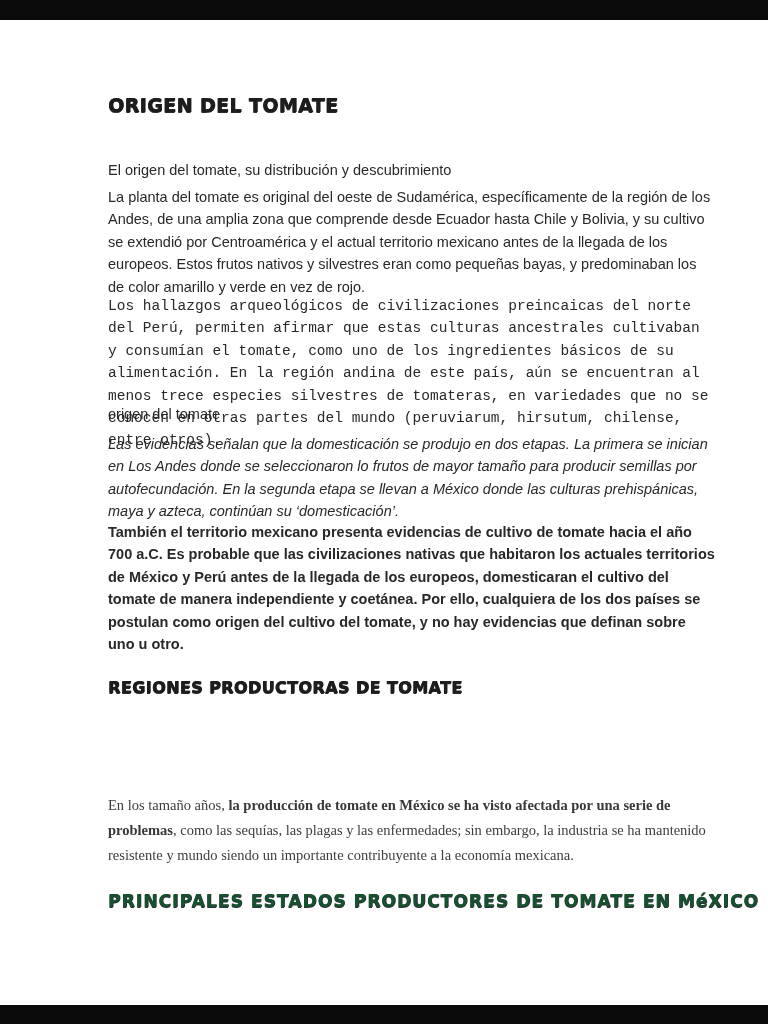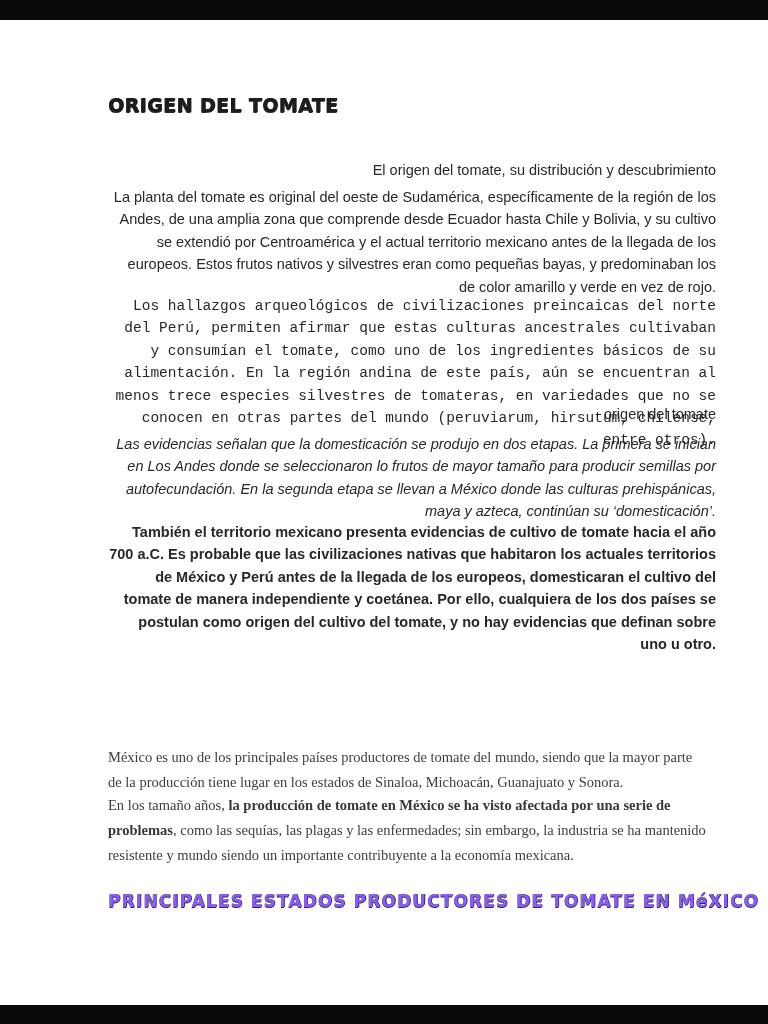--- a/index.html
+++ b/index.html
@@ -32,34 +32,33 @@
   }
   .h1 { top: 74px; font-size: 19px; }
   .h2 { top: 658px; font-size: 16px; }
 
   
   .comic {
     top: 871px;
     font-family: "DejaVu Sans", sans-serif;
     font-weight: 800;
     font-size: 17px;
-    color: #8b5cf6;
+    color: #14532d;
     letter-spacing: 1.1px;
     text-shadow: 0.8px 0 0 #30303c, 0 0.8px 0 #30303c;
     white-space: nowrap;
   }
 
   
   .body-text {
     width: 608px;
     font-family: "Liberation Sans", sans-serif;
     font-size: 14.5px;
     line-height: 22.4px;
     color: #282828;
-    text-align: right;
   }
   .intro   { top: 139px; }
   .p1      { top: 166px; }
   .p2      { top: 275px; font-family: Liberation Mono, monospace; }
   .caption { top: 383px; }
   .p3      { top: 413px; font-style: italic; }
   .p4      { top: 501px; font-weight: bold; }
 
   
   .serif-text {
@@ -87,22 +86,22 @@
   <div class="abs body-text p1">La planta del tomate es original del oeste de Sudamérica, específicamente de la región de los Andes, de una amplia zona que comprende desde Ecuador hasta Chile y Bolivia, y su cultivo se extendió por Centroamérica y el actual territorio mexicano antes de la llegada de los europeos. Estos frutos nativos y silvestres eran como pequeñas bayas, y predominaban los de color amarillo y verde en vez de rojo.</div>
 
   <div class="abs body-text p2">Los hallazgos arqueológicos de civilizaciones preincaicas del norte del Perú, permiten afirmar que estas culturas ancestrales cultivaban y consumían el tomate, como uno de los ingredientes básicos de su alimentación. En la región andina de este país, aún se encuentran al menos trece especies silvestres de tomateras, en variedades que no se conocen en otras partes del mundo (peruviarum, hirsutum, chilense, entre otros).</div>
 
   <div class="abs body-text caption">origen del tomate</div>
 
   <div class="abs body-text p3">Las evidencias señalan que la domesticación se produjo en dos etapas. La primera se inician en Los Andes donde se seleccionaron lo frutos de mayor tamaño para producir semillas por autofecundación. En la segunda etapa se llevan a México donde las culturas prehispánicas, maya y azteca, continúan su ‘domesticación’.</div>
 
   <div class="abs body-text p4">También el territorio mexicano presenta evidencias de cultivo de tomate hacia el año 700 a.C. Es probable que las civilizaciones nativas que habitaron los actuales territorios de México y Perú antes de la llegada de los europeos, domesticaran el cultivo del tomate de manera independiente y coetánea. Por ello, cualquiera de los dos países se postulan como origen del cultivo del tomate, y no hay evidencias que definan sobre uno u otro.</div>
 
+  <div class="abs grunge h2">REGIONES PRODUCTORAS DE TOMATE</div>
 
-  <div class="abs serif-text sp1">México es uno de los principales países productores de tomate del mundo, siendo que la mayor parte de la producción tiene lugar en los estados de Sinaloa, Michoacán, Guanajuato y Sonora.</div>
 
   <div class="abs serif-text sp2"><span>En los tamaño años, </span><b>la producción de tomate en México se ha visto afectada por una serie de problemas</b><span>, como las sequías, las plagas y las enfermedades; sin embargo, la industria se ha mantenido resistente y mundo siendo un importante contribuyente a la economía mexicana.</span></div>
 
   <div class="abs comic">PRINCIPALES ESTADOS PRODUCTORES DE TOMATE EN MéXICO</div>
 
 </div>
 
 <div class="letterbox bottom"></div>
 
 </body></html>

